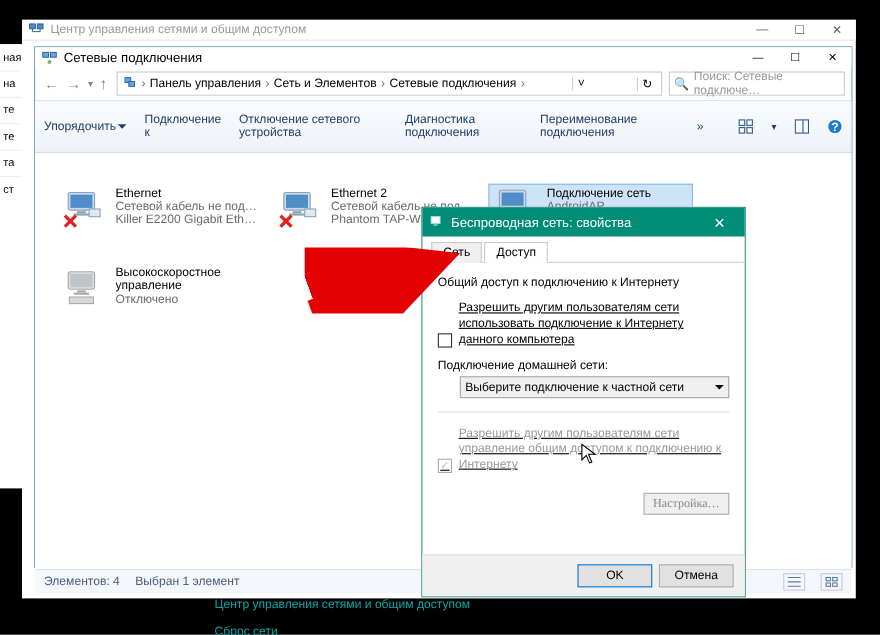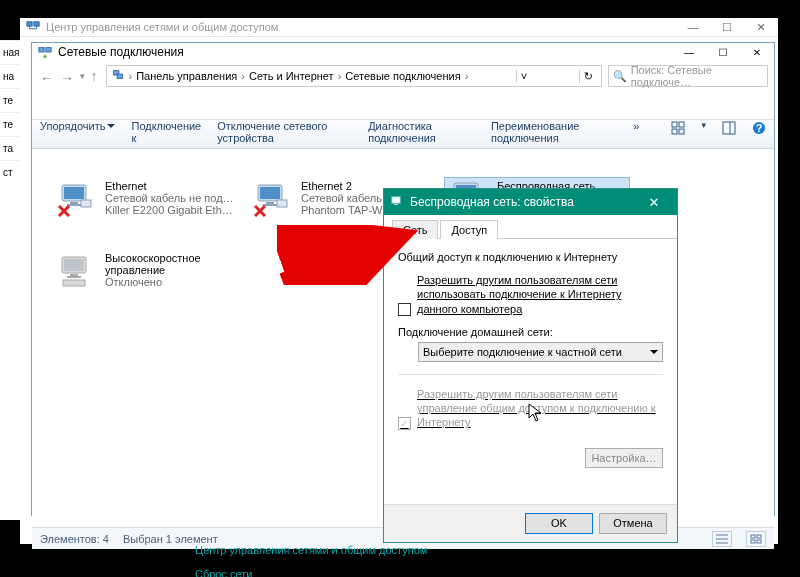--- a/index.html
+++ b/index.html
@@ -36,24 +36,23 @@
 .breadcrumb {
   flex: 1; display: flex; align-items: center; border: 1px solid #ccc; height: 22px; padding: 0 4px;
 }
 .breadcrumb .crumb { color: #000; padding: 0 4px; }
 .breadcrumb .sep { color: #666; }
 .breadcrumb .refresh { margin-left: auto; padding: 0 4px; border-left: 1px solid #ccc; }
 .search-box { width: 160px; height: 22px; border: 1px solid #ccc; display: flex; align-items: center; padding: 0 4px; color: #999; }
 .search-box .sicn { margin-right: 4px; }
 
 .toolbar {
-  height: 30px; border-top: 1px solid #e1e1e1; border-bottom: 1px solid #d0d6df;
-  display: flex; align-items: flex-start; padding: 0 8px; gap: 16px;
+  height: 48px; border-top: 1px solid #e1e1e1; border-bottom: 1px solid #d0d6df;
+  display: flex; align-items: center; padding: 0 8px; gap: 16px;
   background: linear-gradient(#fafcff,#eef2f8);
-  margin-top: 28px;
 }
 .toolbar .titem { color: #1d3f66; display: flex; align-items: center; gap: 2px; }
 .toolbar .tdrop::after { content: ""; border: 4px solid transparent; border-top-color: #1d3f66; margin-top: 4px; }
 .toolbar .spacer { flex: 1; }
 .toolbar .ticn { width: 16px; height: 16px; display: flex; align-items: center; justify-content: center; }
 
 .content { position: relative; height: 378px; background: #fff; }
 .conn-grid { display: flex; flex-wrap: wrap; padding: 6px 20px; gap: 4px 10px; }
 .conn-item { width: 186px; height: 46px; display: flex; padding: 2px 4px; gap: 8px; border: 1px solid transparent; margin-top: 22px; }
 .conn-item.selected { background: #cde3f8; border-color: #8db8e4; }
@@ -87,39 +86,39 @@
 .chk { width: 13px; height: 13px; border: 1px solid #333; background: #fff; flex-shrink: 0; margin-top: 1px; display: flex; align-items: center; justify-content: center; }
 .chk.disabled { border-color: #aaa; }
 .chk .mark { color: #2b8d7a; font-size: 10px; }
 .chk-label { color: #000; line-height: 1.3; }
 .chk-label.disabled { color: #999; }
 .sub-label { margin-bottom: 4px; }
 .dropdown { margin-left: 20px; width: 245px; height: 20px; border: 1px solid #a6a6a6; display: flex; align-items: center; padding: 0 4px; background: #efefef; }
 .dropdown .dd-text { flex: 1; }
 .dropdown .dd-arrow { border: 4px solid transparent; border-top-color: #000; margin-top: 4px; }
 hr.sep { border: none; border-top: 1px solid #e0e0e0; margin: 12px 0; }
-.settings-btn { margin-left: auto; display: block; width: 78px; height: 20px; margin-top: 8px; background: #efefef; border: 1px solid #adadad; color: #888; text-align: center; line-height: 18px; }
+.settings-btn { margin-left: auto; display: block; width: 78px; height: 20px; margin-top: 8px; background: #efefef; border: 1px solid #adadad; color: #888; text-align: center; line-height: 18px; font-family: Liberation Serif, serif; }
 
 .dlg-buttons {
   position: absolute; bottom: 0; left: 0; right: 0; height: 38px;
   background: #f0f0f0; border-top: 1px solid #ddd;
   display: flex; align-items: center; justify-content: flex-end; padding: 0 10px; gap: 6px;
 }
 .btn { width: 68px; height: 21px; border: 1px solid #adadad; background: #e1e1e1; text-align: center; line-height: 19px; }
 .btn.primary { border-color: #0078d7; }
 
 .red-arrow {
   position: absolute; left: 277px; top: 225px; z-index: 30; pointer-events: none;
 }
 
 .cursor { position: absolute; left: 528px; top: 403px; z-index: 40; font-size: 15px; color: #000; pointer-events: none; }
 
 .bg-links { position: absolute; left: 195px; top: 544px; color: #05a9aa; font-size: 12px; }
 .bg-links div { margin-bottom: 12px; }
-.bg-side { position: absolute; left: 0; top: 40px; width: 20px; height: 480px; background: #fff; }
+.bg-side { position: absolute; left: 0; top: 40px; width: 20px; height: 404px; background: #fff; }
 .bg-side .sitm { padding: 6px 3px; border-top: 1px solid #eee; color: #000; font-size: 10px; overflow: hidden; }
 
 .monitor-icon { position: relative; width: 40px; height: 40px; }
 .monitor-icon svg { width: 100%; height: 100%; }
 </style>
 </head>
 <body>
 
 <div class="bg-side">
   <div class="sitm">ная</div>
@@ -175,21 +174,21 @@
     <div class="breadcrumb">
       <span style="margin-right:4px">
         <svg width="14" height="14" viewBox="0 0 16 16">
             <rect x="3" y="3" width="6" height="5" fill="#6aa5df" stroke="#2b5f9c"></rect>
             <rect x="7" y="7" width="6" height="5" fill="#6aa5df" stroke="#2b5f9c"></rect>
           </svg>
       </span>
       <span class="sep">›</span>
       <span class="crumb">Панель управления</span>
       <span class="sep">›</span>
-      <span class="crumb">Сеть и Интернет</span>
+      <span class="crumb">Сеть и Элементов</span>
       <span class="sep">›</span>
       <span class="crumb">Сетевые подключения</span>
       <span class="sep">›</span>
       <span class="refresh">˅</span>
       <span class="refresh">↻</span>
     </div>
     <div class="search-box">
       <span class="sicn">🔍</span>
       <span>Поиск: Сетевые подключе…</span>
     </div>
@@ -282,21 +281,21 @@
               <rect x="10" y="22" width="14" height="2" fill="#8aa3ba"></rect>
               <g transform="translate(6,28)">
                 <rect x="0" y="6" width="3" height="4" fill="#3aab3a"></rect>
                 <rect x="4" y="4" width="3" height="6" fill="#3aab3a"></rect>
                 <rect x="8" y="2" width="3" height="8" fill="#3aab3a"></rect>
                 <rect x="12" y="0" width="3" height="10" fill="#3aab3a"></rect>
               </g>
             </svg>
         </div>
         <div class="conn-text">
-          <div class="ctitle">Беспроводная сеть</div>
+          <div class="ctitle">Подключение сеть</div>
           <div class="cstatus">AndroidAP</div>
           <div class="cdesc">Intel(R) Centrino(R) Wireles…</div>
         </div>
       </div>
 
       <div class="conn-item" style="width:200px">
         <div class="conn-icon monitor-icon">
           <svg viewBox="0 0 40 40">
               <rect x="5" y="5" width="24" height="16" rx="2" fill="#dcdcdc" stroke="#aaa"></rect>
               <rect x="7" y="7" width="20" height="12" fill="#bfc5cb"></rect>

